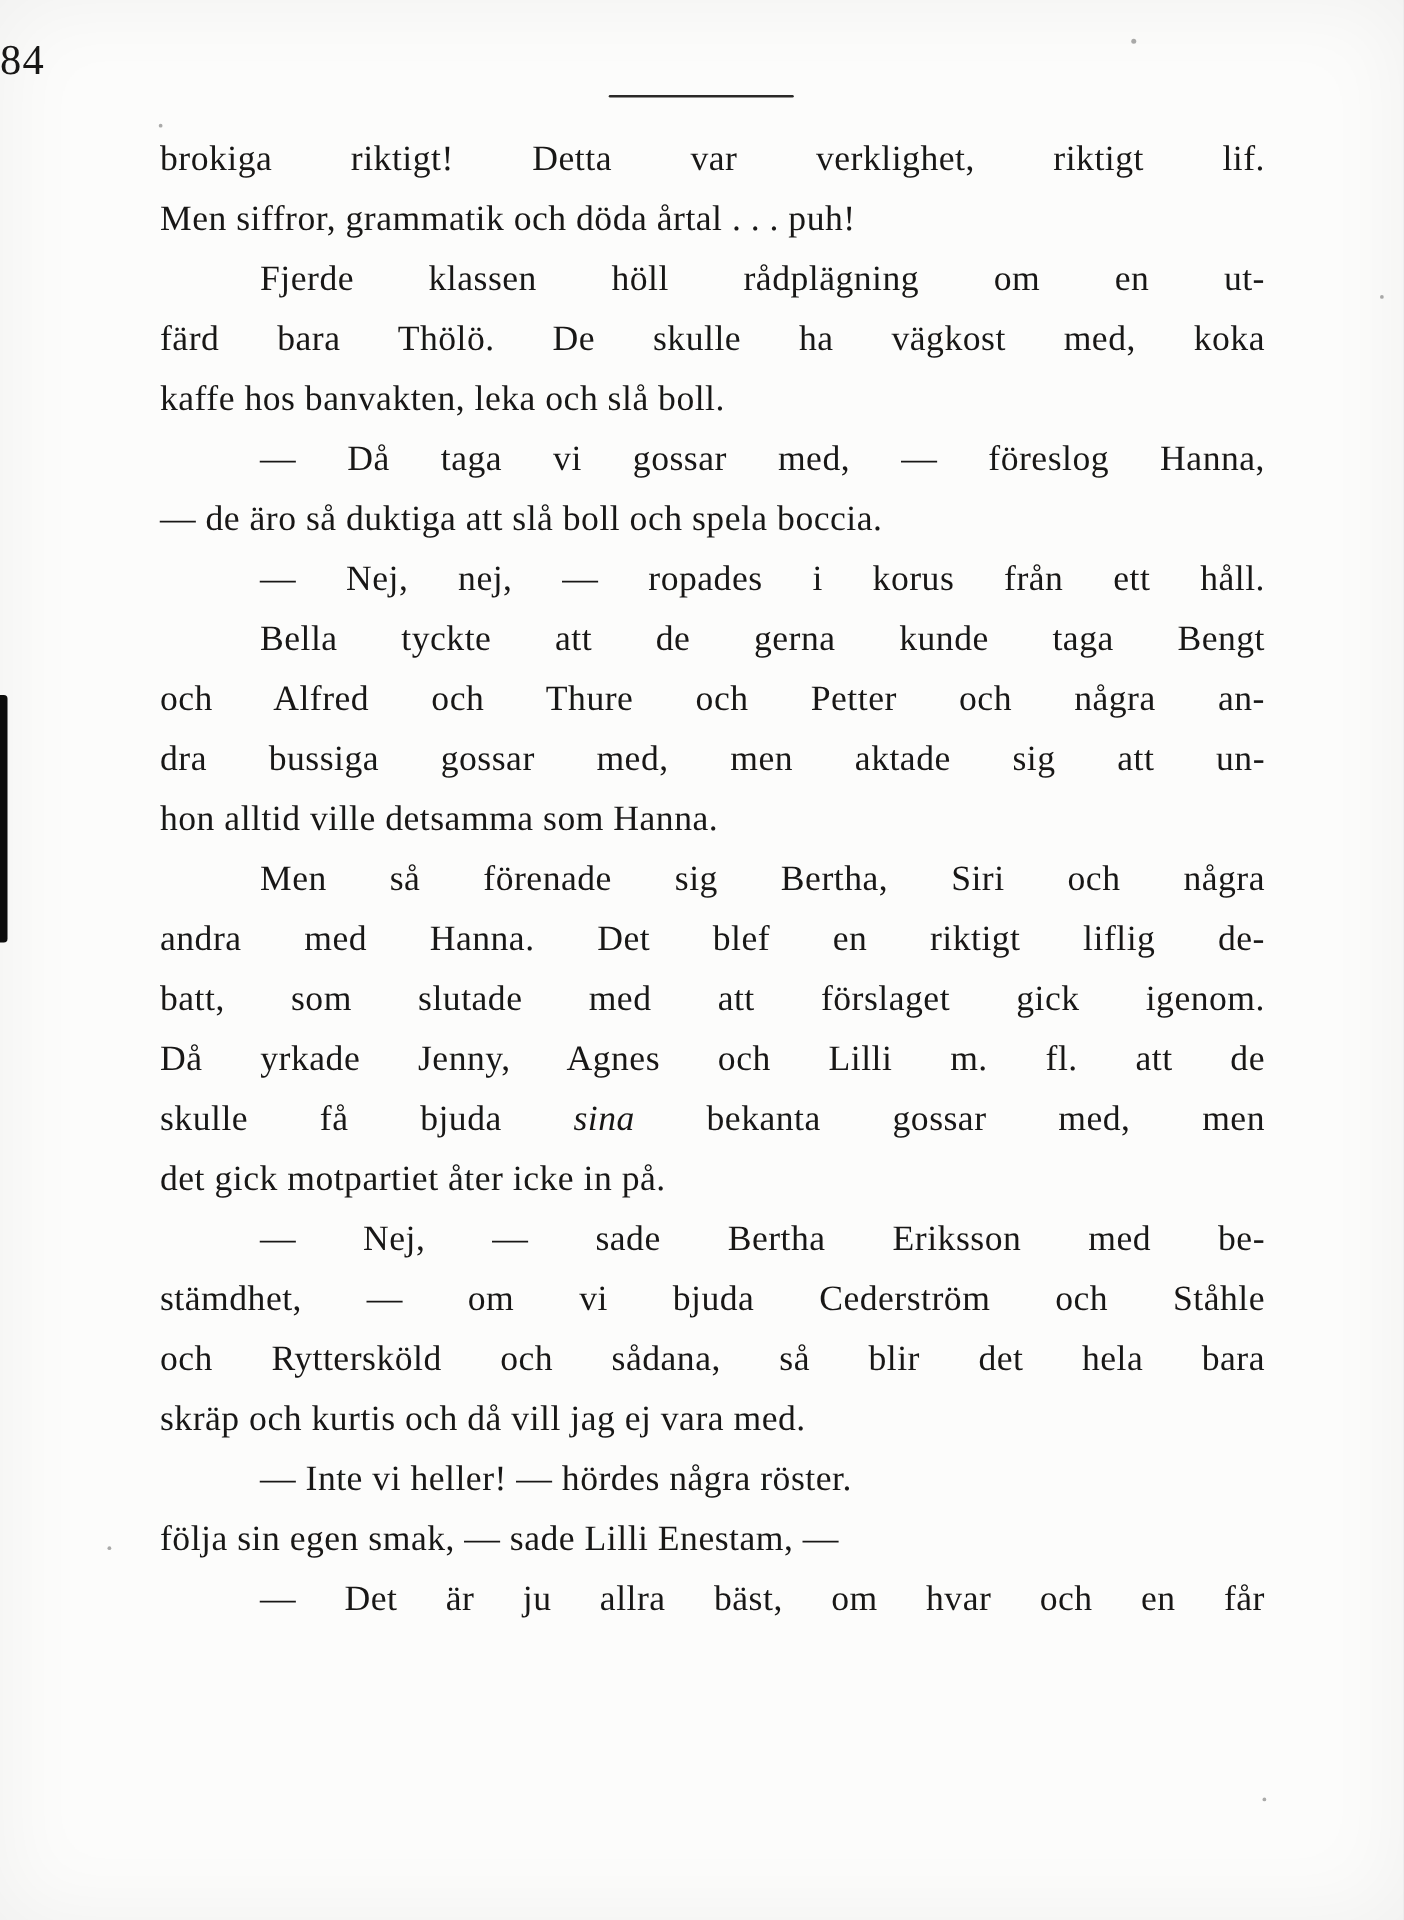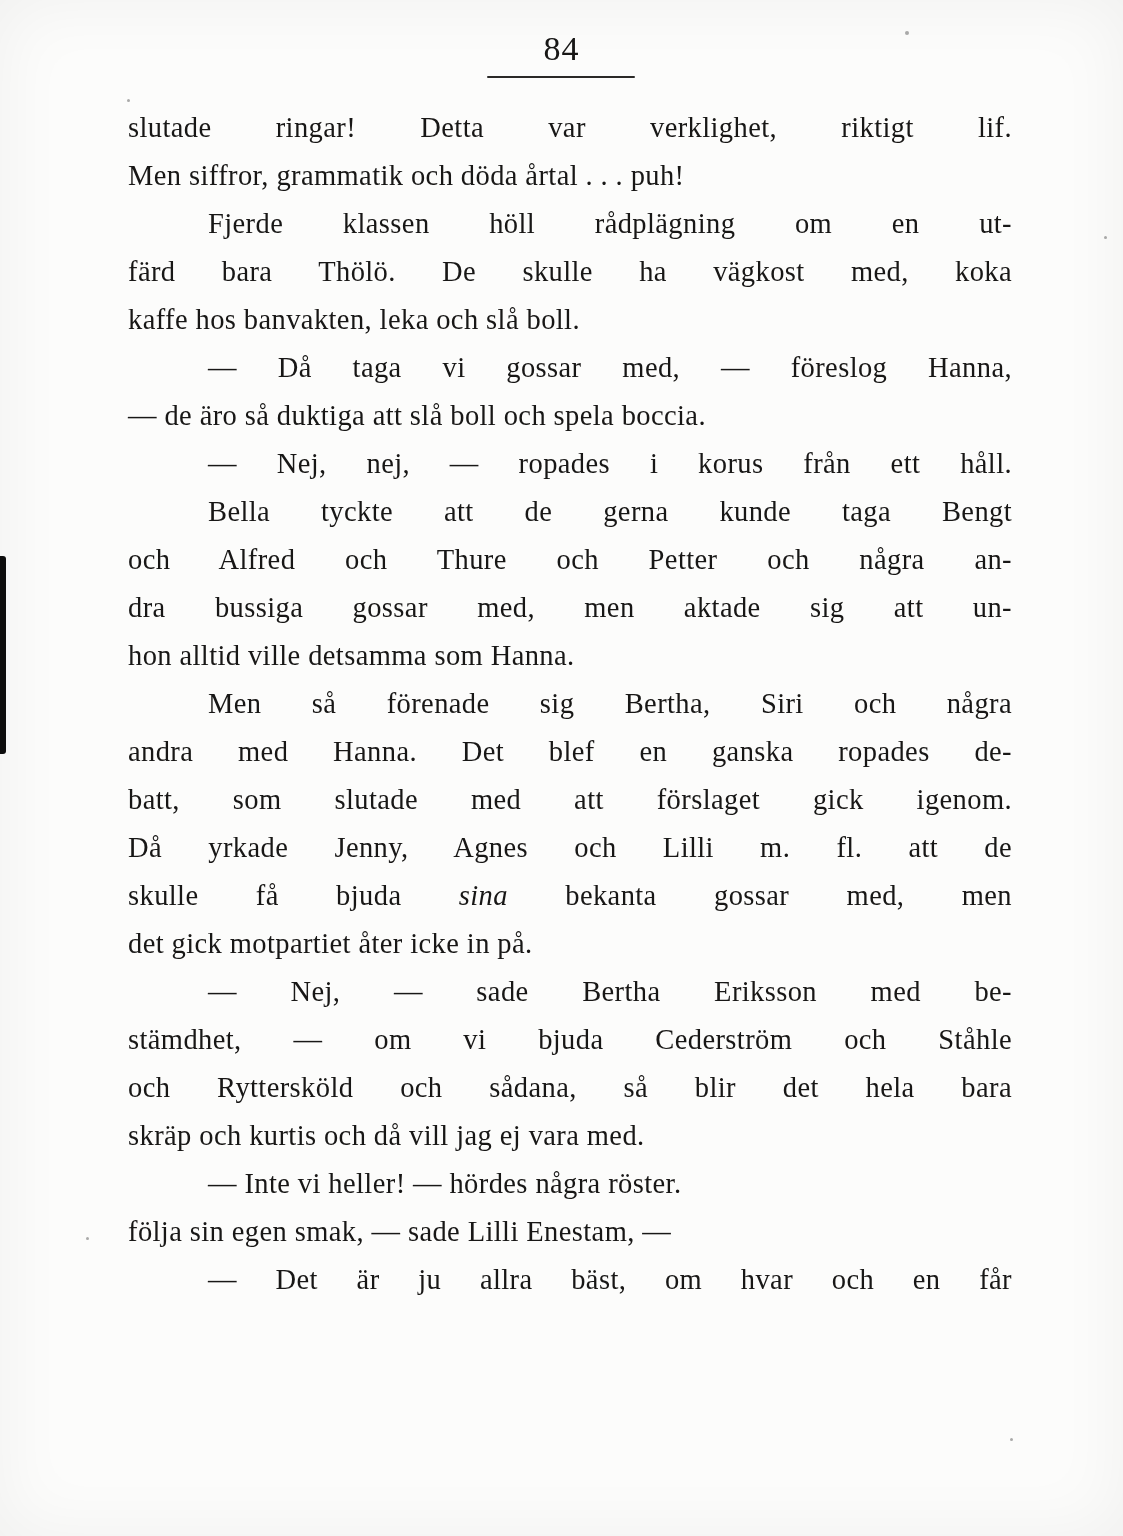--- a/index.html
+++ b/index.html
@@ -16,21 +16,20 @@
     overflow: hidden;
     font-family: "Liberation Serif", "DejaVu Serif", serif;
     color: var(--ink, #181716);
   }
   
   #page-header {
     position: absolute;
     top: 30px;
     left: 0;
     width: 100%;
-    text-align: center;
   }
   #page-number {
     display: inline-block;
     font-size: 34px;
     letter-spacing: 1px;
   }
   #page-number-rule {
     position: absolute;
     top: 76px;
     left: 487px;
@@ -91,34 +90,34 @@
 <body>
 
 <div id="book-page">
 
   <div id="page-header">
     <span id="page-number">84</span>
   </div>
   <div id="page-number-rule"></div>
 
   <div id="page-text">
-      <div class="line"><span>slutade ringar! Detta var verklighet, riktigt lif.</span></div>
+      <div class="line"><span>brokiga riktigt! Detta var verklighet, riktigt lif.</span></div>
       <div class="line end"><span>Men siffror, grammatik och döda årtal . . . puh!</span></div>
       <div class="line indent"><span>Fjerde klassen höll rådplägning om en ut-</span></div>
       <div class="line"><span>färd bara Thölö. De skulle ha vägkost med, koka</span></div>
       <div class="line end"><span>kaffe hos banvakten, leka och slå boll.</span></div>
       <div class="line indent"><span>— Då taga vi gossar med, — föreslog Hanna,</span></div>
       <div class="line end"><span>— de äro så duktiga att slå boll och spela boccia.</span></div>
       <div class="line indent"><span>— Nej, nej, — ropades i korus från ett håll.</span></div>
       <div class="line indent"><span>Bella tyckte att de gerna kunde taga Bengt</span></div>
       <div class="line"><span>och Alfred och Thure och Petter och några an-</span></div>
       <div class="line"><span>dra bussiga gossar med, men aktade sig att un-</span></div>
       <div class="line end"><span>hon alltid ville detsamma som Hanna.</span></div>
       <div class="line indent"><span>Men så förenade sig Bertha, Siri och några</span></div>
-      <div class="line"><span>andra med Hanna. Det blef en ganska ropades de-</span></div>
+      <div class="line"><span>andra med Hanna. Det blef en riktigt liflig de-</span></div>
       <div class="line"><span>batt, som slutade med att förslaget gick igenom.</span></div>
       <div class="line"><span>Då yrkade Jenny, Agnes och Lilli m. fl. att de</span></div>
       <div class="line"><span>skulle få bjuda </span><span class="italic">sina</span><span> bekanta gossar med, men</span></div>
       <div class="line end"><span>det gick motpartiet åter icke in på.</span></div>
       <div class="line indent"><span>— Nej, — sade Bertha Eriksson med be-</span></div>
       <div class="line"><span>stämdhet, — om vi bjuda Cederström och Ståhle</span></div>
       <div class="line"><span>och Ryttersköld och sådana, så blir det hela bara</span></div>
       <div class="line end"><span>skräp och kurtis och då vill jag ej vara med.</span></div>
       <div class="line indent end"><span>— Inte vi heller! — hördes några röster.</span></div>
       <div class="line end"><span>följa sin egen smak, — sade Lilli Enestam, —</span></div>

